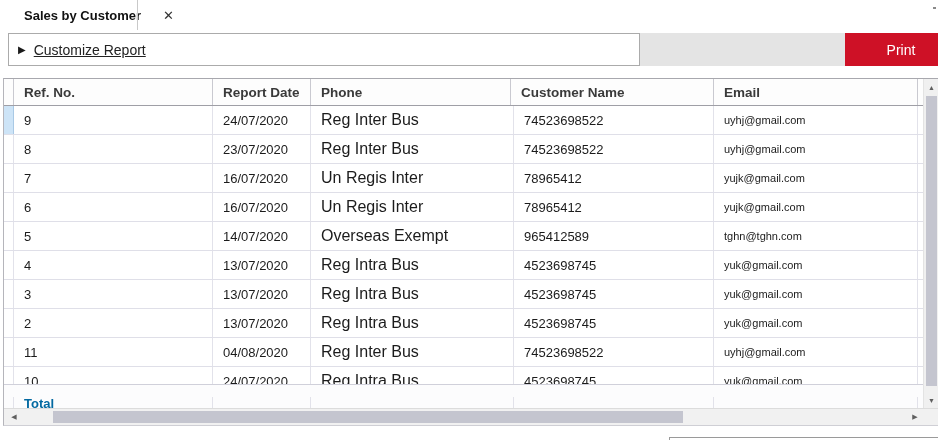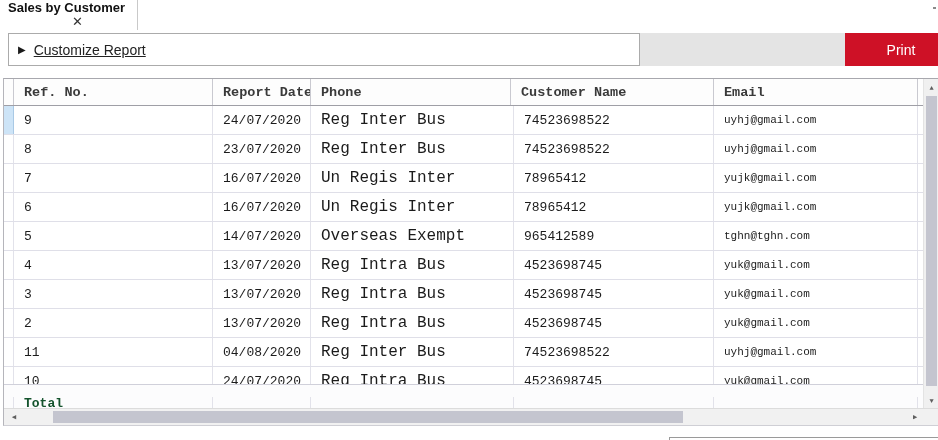--- a/index.html
+++ b/index.html
@@ -4,53 +4,53 @@
 <style>
   html,body{margin:0;padding:0;}
   body{
     width:938px;height:440px;position:relative;overflow:hidden;
     background:#ffffff;
     font-family:"Liberation Sans","DejaVu Sans",sans-serif;
     -webkit-font-smoothing:antialiased;
   }
   
   .tabbar{position:absolute;left:0;top:0;width:938px;height:30px;background:#ffffff;}
-  .tab{position:absolute;left:0;top:0;height:30px;display:flex;align-items:center;padding-left:8px;flex-direction:column;}
+  .tab{position:absolute;left:0;top:0;height:30px;display:flex;align-items:center;padding-left:24px;}
   .tab-title{font-size:13px;font-weight:bold;color:#111;}
   .tab-close{margin-left:22px;font-size:13px;color:#333;cursor:pointer;line-height:1;}
   .tab-sep{position:absolute;left:137px;top:0;width:1px;height:30px;background:#c9c9c9;}
   .edge-dot{position:absolute;left:933px;top:7px;width:3px;height:2px;background:#8a8a8a;}
   
   .toolbar-strip{position:absolute;left:640px;top:33px;width:294px;height:33px;background:#e4e4e4;}
   .customize{position:absolute;left:8px;top:33px;width:632px;height:33px;background:#ffffff;
     border:1px solid #ababab;box-sizing:border-box;display:flex;align-items:center;padding-left:9px;cursor:pointer;}
   .customize .tri{font-size:10px;color:#1a1a1a;margin-right:8px;}
   .customize .lbl{font-size:14px;color:#222;text-decoration:underline;}
   .print-btn{position:absolute;left:845px;top:33px;width:112px;height:33px;background:#ce1126;border:none;
     color:#ffffff;font-size:14px;font-family:inherit;cursor:pointer;}
   
   .grid{position:absolute;left:3px;top:78px;width:935px;height:348px;box-sizing:border-box;
-    border-top:1px solid #a8a8ae;border-left:1px solid #b5b5bb;border-bottom:1px solid #cfcfd5;background:#fff;font-family:Liberation Mono, monospace;}
+    border-top:1px solid #a8a8ae;border-left:1px solid #b5b5bb;border-bottom:1px solid #cfcfd5;background:#fff;}
   .tr{display:flex;height:29px;box-sizing:border-box;border-bottom:1px solid #dfdfe8;background:#fff;}
   .td{box-sizing:border-box;border-right:1px solid #e2e2ea;display:flex;align-items:center;
     padding-left:10px;font-size:13px;color:#1b1b1b;overflow:hidden;white-space:nowrap;}
   .c-sel{width:10px;padding-left:0;}
   .c-ref{width:199px;}
   .c-date{width:98px;}
   .c-name{width:203px;font-size:16px;}
   .c-phone{width:200px;}
   .c-email{width:204px;font-size:11px;}
   .c-spacer{flex:1;border-right:none;}
   .thead{display:flex;height:27px;box-sizing:border-box;border-bottom:1px solid #9f9fa6;background:#fdfdfd;}
   .thead .td{font-size:13.5px;font-weight:bold;color:#3a3a3a;border-right:1px solid #c9c9d0;}
   .thead .c-spacer{border-right:none;}
   .tbody{height:278px;overflow:hidden;}
   .tbody .tr:first-child .c-sel{background:#cde4f7;border-right-color:#a9c9e5;}
   .tfoot{display:flex;height:25px;box-sizing:border-box;border-top:1px solid #d0d0da;background:#fcfcfd;}
-  .tfoot .td{font-weight:bold;color:#14532d;font-size:13px;margin-top:12px;}
+  .tfoot .td{font-weight:bold;color:#0369a1;font-size:13px;margin-top:12px;}
   
   .vscroll{position:absolute;top:0;right:0;width:15px;height:330px;background:#f0f0f0;
     border-left:1px solid #e3e3e3;box-sizing:border-box;}
   .vscroll .arrow{position:absolute;left:0;width:15px;height:15px;display:flex;align-items:center;justify-content:center;
     font-size:7px;color:#5f5f5f;cursor:pointer;}
   .vscroll .arrow.up{top:1px;}
   .vscroll .arrow.down{bottom:1px;}
   .vscroll .thumb{position:absolute;left:2px;top:17px;width:11px;height:290px;background:#c4c5cf;cursor:pointer;}
   .hscroll{position:absolute;left:0;bottom:0;width:935px;height:17px;background:#f1f1f1;
     border-top:1px solid #dcdcdc;box-sizing:border-box;}

